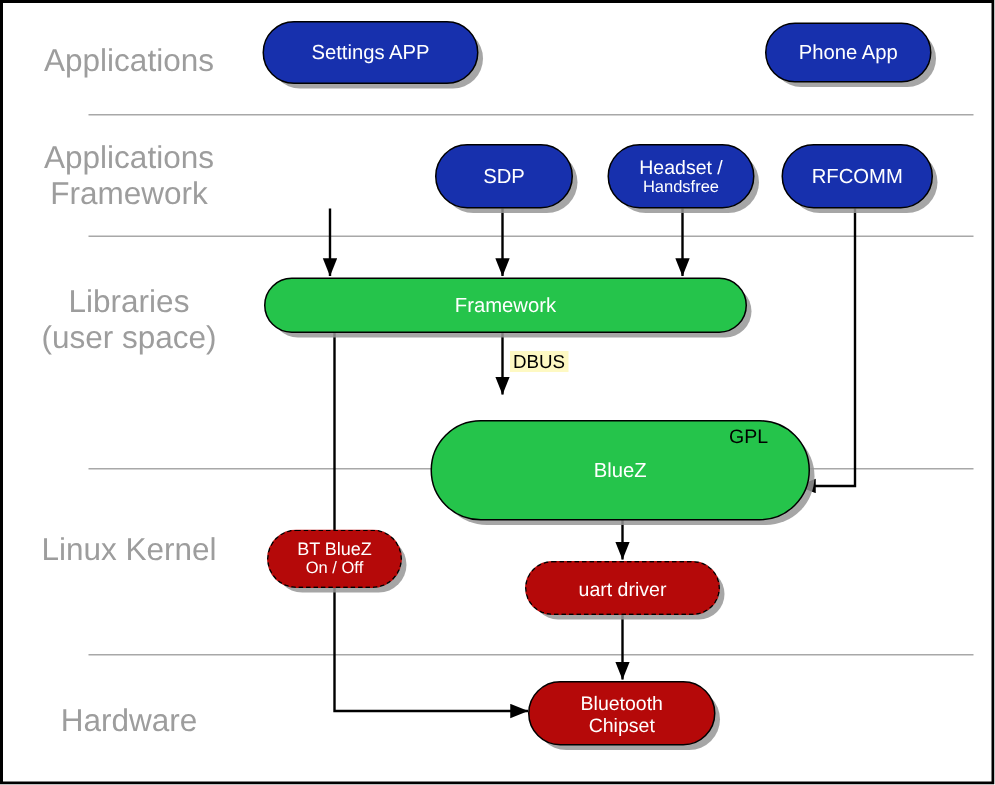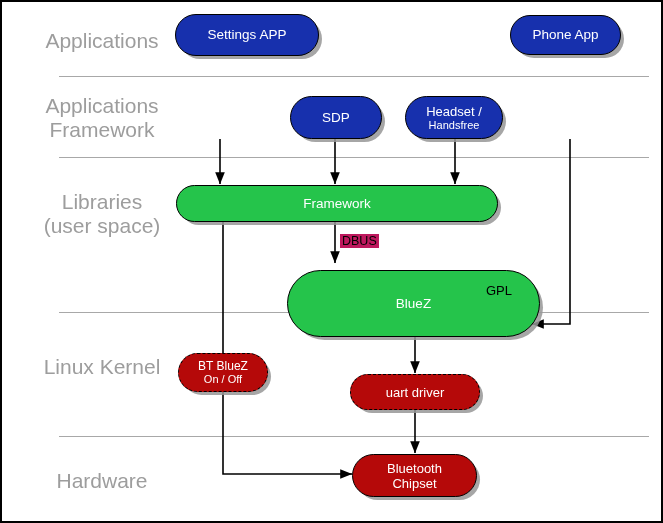--- a/index.html
+++ b/index.html
@@ -26,21 +26,20 @@
   .layer-label{
     position:absolute;
     color:#9d9d9d;
     font-size:21px;
     line-height:24px;
     text-align:center;
     width:168px;
     left:0px;
     letter-spacing:0px;
     white-space:pre-line;
-    margin-left:16px;
   }
 
   
   #wires{position:absolute;left:0;top:0;width:663px;height:523px;}
 
   
   .node{
     position:absolute;
     box-sizing:border-box;
     display:flex;
@@ -74,21 +73,21 @@
     line-height:15px;
     z-index:6;
     margin-top:10px;
   }
   .edge-label{
     position:absolute;
     color:#000000;
     font-size:12.5px;
     line-height:14px;
     z-index:6;
-    background:#be185d;
+    background:#fef9c3;
     padding:0 2px;
   }
 </style>
 </head>
 <body>
 
 <div id="diagram">
 
   <div class="sep" style="top:74px;"></div>
   <div class="sep" style="top:155px;"></div>
@@ -140,26 +139,29 @@
 
   <div class="node n-blue fs15" style="left:288px;top:94px;width:92px;height:43px;">
     <span class="t1">SDP</span>
   </div>
 
   <div class="node n-blue" style="left:403px;top:94px;width:98px;height:43px;">
     <span class="t1 fs14">Headset /</span>
     <span class="t2 fs11">Handsfree</span>
   </div>
 
+  <div class="node n-blue fs15" style="left:519px;top:94px;width:101px;height:43px;">
+    <span class="t1">RFCOMM</span>
+  </div>
 
   <div class="node n-green fs15" style="left:174px;top:183px;width:322px;height:37px;">
     <span class="t1">Framework</span>
   </div>
 
-  <div class="node n-green fs15" style="left:285px;top:268px;width:253px;height:67px;text-align:center;">
+  <div class="node n-green fs15" style="left:285px;top:278px;width:253px;height:67px;text-align:center;">
     <span class="t1">BlueZ</span>
   </div>
   <div class="gpl-tag" style="left:484px;top:271px;">GPL</div>
 
   <div class="edge-label" style="left:338px;top:232px;">DBUS</div>
 
   <div class="node n-red" style="left:176px;top:351px;width:90px;height:39px;">
     <span class="t1 fs12">BT BlueZ</span>
     <span class="t2 fs11">On / Off</span>
   </div>

